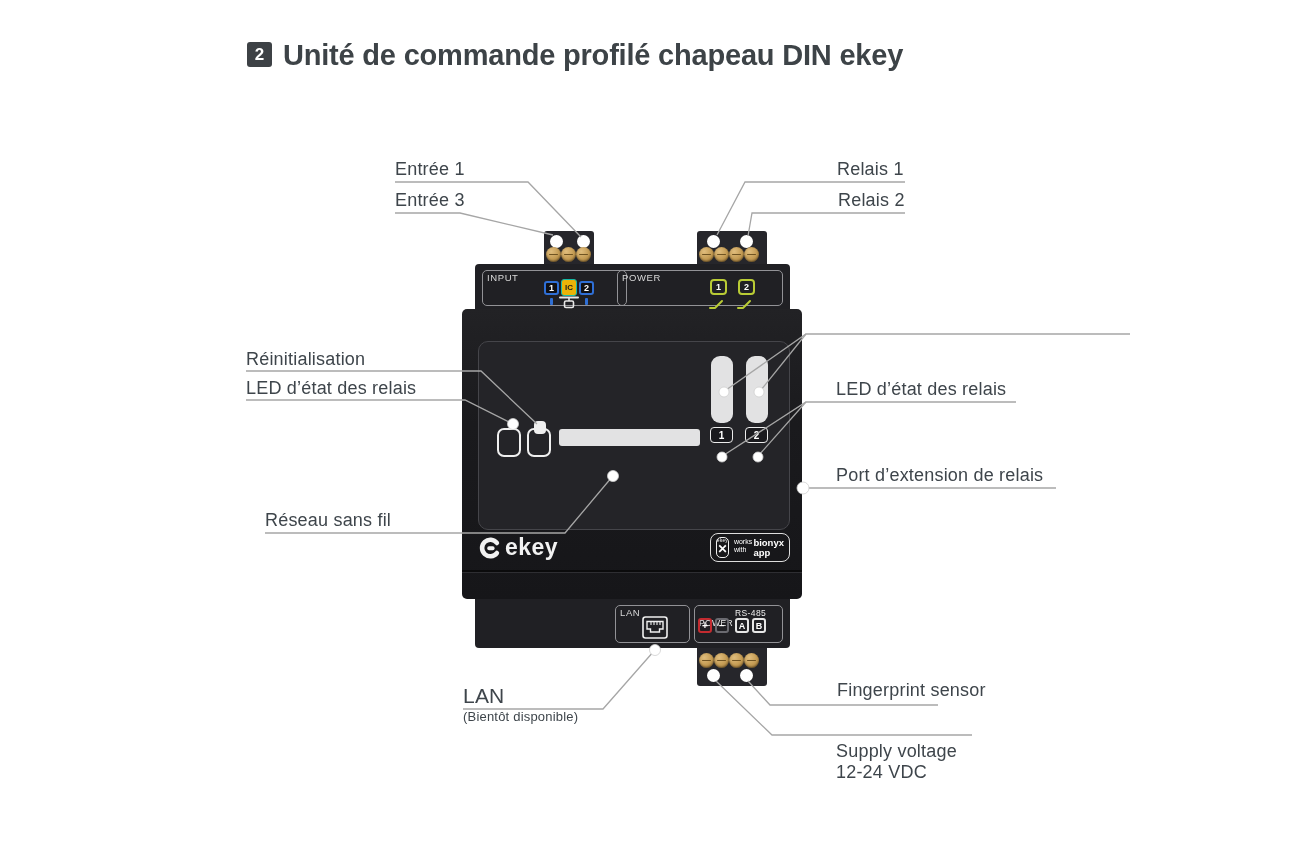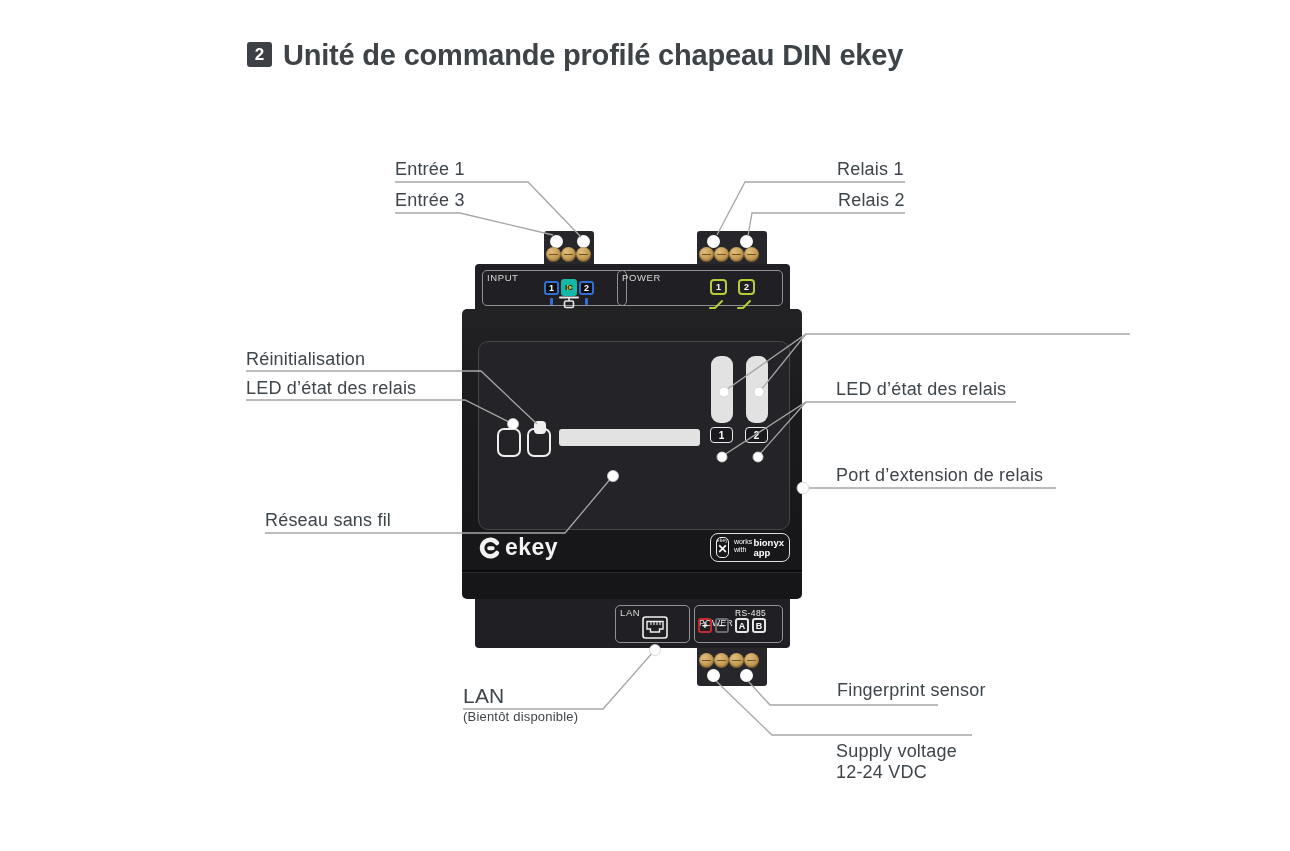--- a/index.html
+++ b/index.html
@@ -135,21 +135,21 @@
     <div class="gold" style="left:17px;top:16px;"></div>
     <div class="gold" style="left:32px;top:16px;"></div>
     <div class="gold" style="left:47px;top:16px;"></div>
   </div>
 
   <div class="dev top-panel"></div>
   <div class="dev obox" style="left:482px;top:270px;width:145px;height:36px;">
     <span class="panel-cap">INPUT</span>
   </div>
   <div class="dev term-sq" style="left:544px;top:281px;width:15px;height:14px;border:2px solid #2f6fd6;font-size:9px;">1</div>
-  <div class="dev term-sq" style="left:561px;top:279px;width:16px;height:17px;background:#eab308;border:6px solid #14b8a6;color:#1a1a1a;font-size:8px;">IC</div>
+  <div class="dev term-sq" style="left:561px;top:279px;width:16px;height:17px;background:#eab308;border:1px solid #14b8a6;color:#1a1a1a;font-size:8px;">IC</div>
   <div class="dev term-sq" style="left:579px;top:281px;width:15px;height:14px;border:2px solid #2f6fd6;font-size:9px;">2</div>
   <div class="dev tick" style="left:550px;top:298px;"></div>
   <div class="dev tick" style="left:585px;top:298px;"></div>
   <svg class="dev" style="left:558px;top:296px;" width="22" height="13" viewBox="0 0 22 13">
     <line x1="2" y1="1.5" x2="20" y2="1.5" stroke="#e8e8e8" stroke-width="2" stroke-linecap="round"></line>
     <line x1="11" y1="1.5" x2="11" y2="5" stroke="#e8e8e8" stroke-width="1.6"></line>
     <rect x="6.5" y="5" width="9" height="6.5" rx="1.5" fill="none" stroke="#e8e8e8" stroke-width="1.6"></rect>
   </svg>
 
   <div class="dev obox" style="left:617px;top:270px;width:166px;height:36px;">

